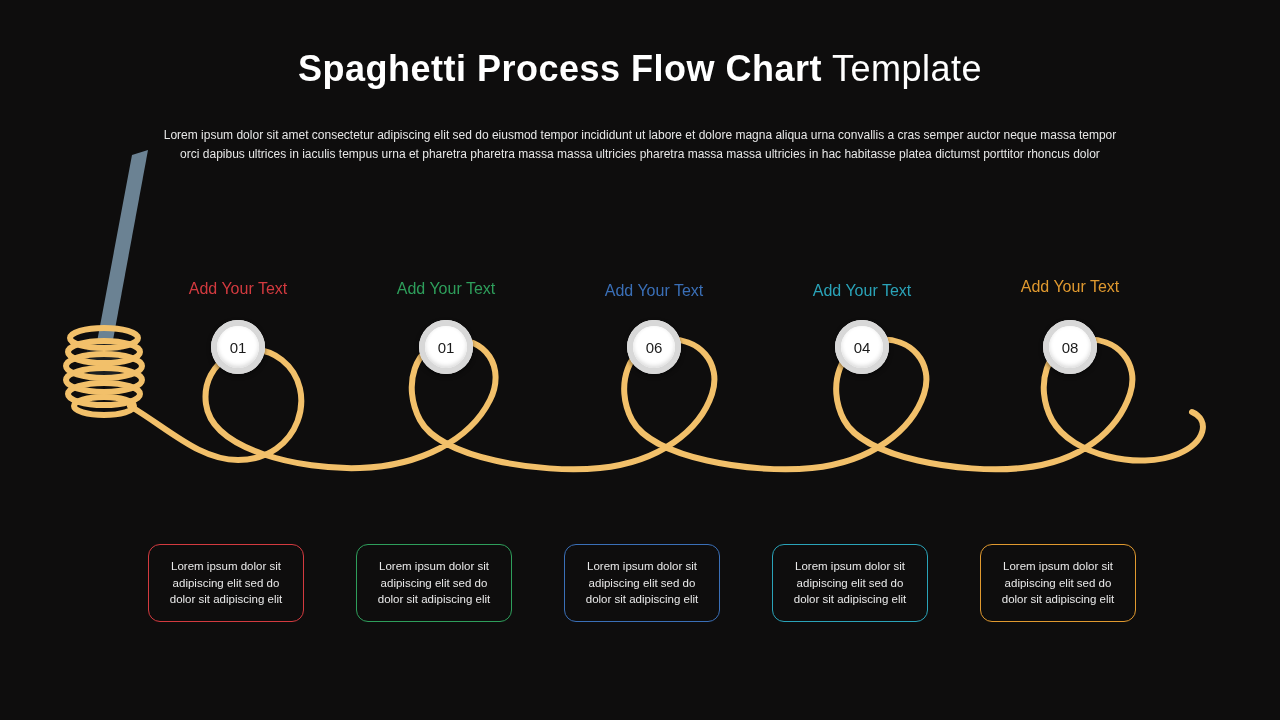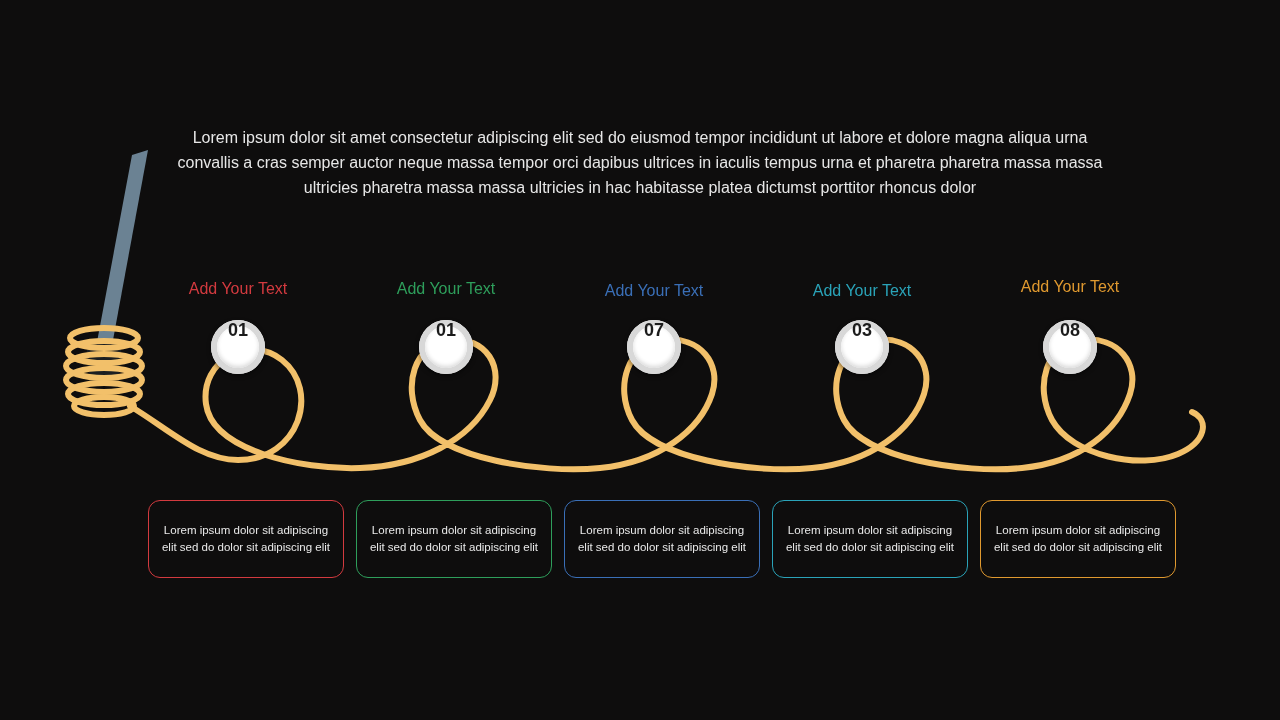--- a/index.html
+++ b/index.html
@@ -24,21 +24,21 @@
     font-weight: 400;
     letter-spacing: 0.5px;
   }
   .title .bold { font-weight: 700; }
   .subtitle {
     position: absolute;
     top: 126px;
     left: 160px;
     width: 960px;
     text-align: center;
-    font-size: 16px;
+    font-size: 12px;
     line-height: 1.55;
     color: #e7e7e7;
     font-weight: 400;
   }
   svg.spaghetti {
     position: absolute;
     left: 0;
     top: 0;
     width: 1280px;
     height: 720px;
@@ -53,56 +53,60 @@
     width: 160px;
   }
   .step-circle {
     position: absolute;
     width: 54px;
     height: 54px;
     border-radius: 50%;
     background: radial-gradient(circle at 50% 40%, #ffffff 55%, #e4e4e4 80%, #c9c9c9 100%);
     box-shadow: 0 0 0 6px #d8d8d8 inset, 0 2px 4px rgba(0,0,0,.5);
     display: flex;
-    align-items: flex-start;
+    align-items: center;
     justify-content: center;
     color: #1b1b1b;
-    font-weight: 700;
-    font-size: 18px;
+    font-weight: 400;
+    font-size: 15px;
   }
   .step-circle::before{
     content:"";
     position:absolute;
     inset:6px;
     border-radius:50%;
     background:#ffffff;
     box-shadow: inset 0 -2px 4px rgba(0,0,0,.15);
   }
   .step-circle span { position: relative; z-index: 1; }
   .desc-box {
     position: absolute;
-    width: 196px;
+    width: 156px;
     height: 78px;
     border-radius: 12px;
     border: 1.5px solid;
     padding: 24px 12px;
     font-size: 11.5px;
     line-height: 1.45;
     color: #e9e9e9;
     text-align: center;
     display:flex;
     align-items:center;
     justify-content:center;
+    margin-top:44px;
   }
 </style>
 </head>
 <body>
 
 <div class="slide">
 
+  <h1 class="title">
+    <span class="bold">Spaghetti Process Flow Chart</span><span> Template</span>
+  </h1>
 
   <p class="subtitle">Lorem ipsum dolor sit amet consectetur adipiscing elit  sed do eiusmod tempor incididunt ut labore et dolore magna aliqua urna convallis a cras semper auctor neque massa tempor orci dapibus ultrices in iaculis tempus urna et pharetra pharetra massa massa ultricies pharetra massa massa ultricies in hac habitasse platea dictumst  porttitor rhoncus dolor</p>
 
   <svg class="spaghetti" viewBox="0 0 1280 720">
 
     <path d="M132 155 L148 150 L113 340 L97 342 Z" fill="#6b8293"></path>
 
     <path d="M88 340 C86 352 86 364 90 376 L118 376 C122 364 122 352 120 340 Z" fill="#6b8293" opacity="0.15"></path>
 
     <g fill="none" stroke="#f2c06a" stroke-width="6" stroke-linecap="round">
@@ -145,27 +149,27 @@
   <div class="desc-box" style="left:148px; top:500px; border-color:#d33a3f;">Lorem ipsum dolor sit adipiscing elit sed do dolor sit adipiscing elit</div>
 
   <div class="step-label" style="left:366px; top:280px; color:#2e9e5b;">Add Your Text</div>
   <div class="step-circle" style="left:419px; top:320px;">
       <span>01</span>
     </div>
   <div class="desc-box" style="left:356px; top:500px; border-color:#2e9e5b;">Lorem ipsum dolor sit adipiscing elit sed do dolor sit adipiscing elit</div>
 
   <div class="step-label" style="left:574px; top:282px; color:#3a6fb7;">Add Your Text</div>
   <div class="step-circle" style="left:627px; top:320px;">
-      <span>07</span>
+      <span>06</span>
     </div>
   <div class="desc-box" style="left:564px; top:500px; border-color:#3a6fb7;">Lorem ipsum dolor sit adipiscing elit sed do dolor sit adipiscing elit</div>
 
   <div class="step-label" style="left:782px; top:282px; color:#2aa3b8;">Add Your Text</div>
   <div class="step-circle" style="left:835px; top:320px;">
-      <span>03</span>
+      <span>04</span>
     </div>
   <div class="desc-box" style="left:772px; top:500px; border-color:#2aa3b8;">Lorem ipsum dolor sit adipiscing elit sed do dolor sit adipiscing elit</div>
 
   <div class="step-label" style="left:990px; top:278px; color:#e0992f;">Add Your Text</div>
   <div class="step-circle" style="left:1043px; top:320px;">
       <span>08</span>
     </div>
   <div class="desc-box" style="left:980px; top:500px; border-color:#e0992f;">Lorem ipsum dolor sit adipiscing elit sed do dolor sit adipiscing elit</div>
 
 </div>

